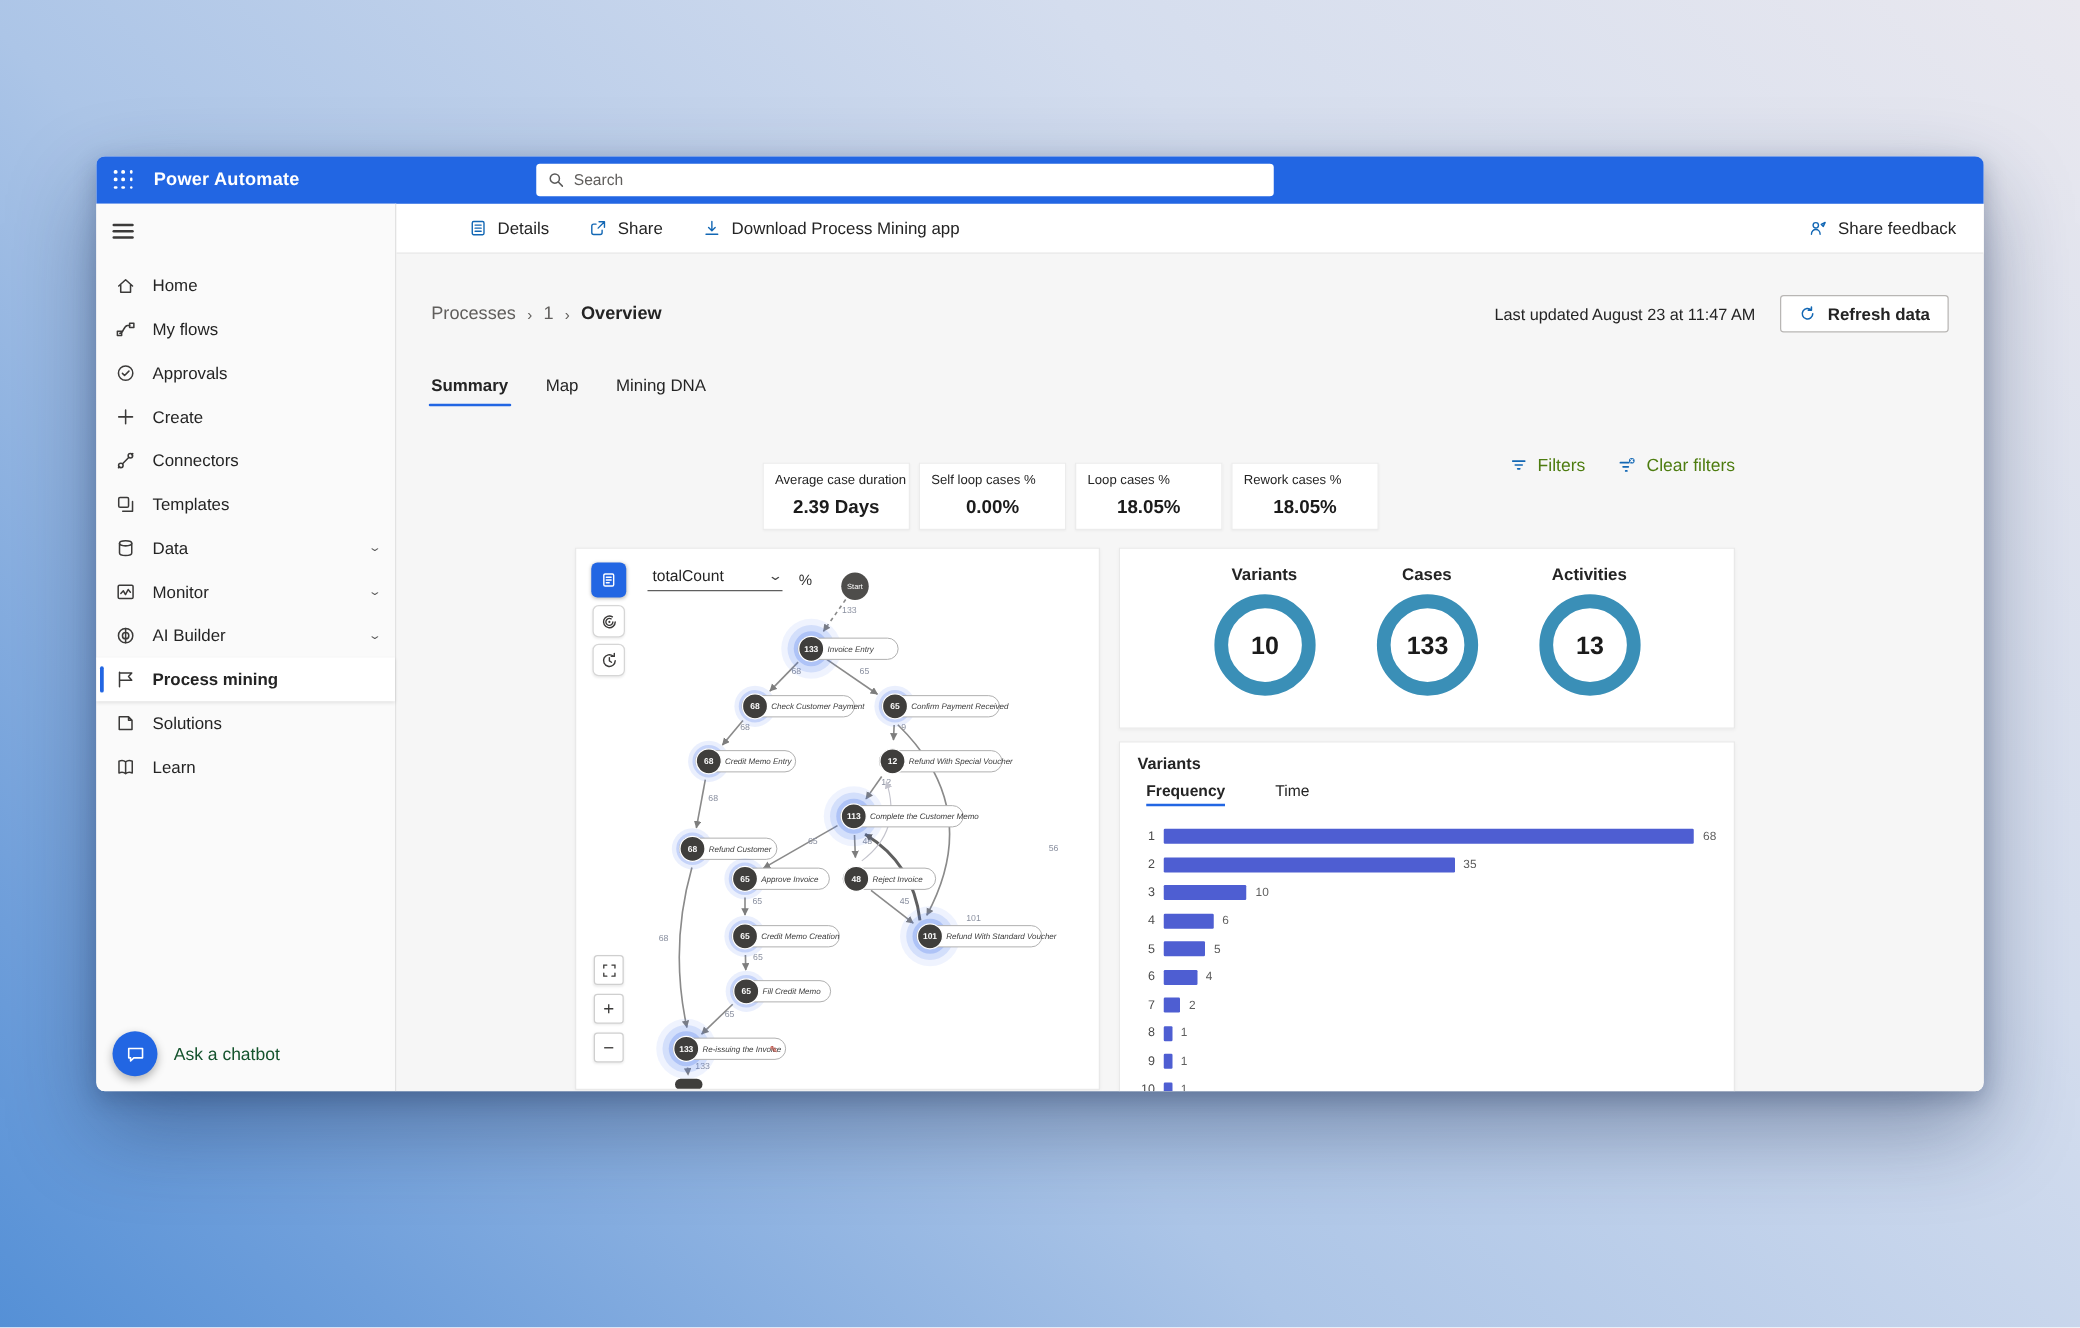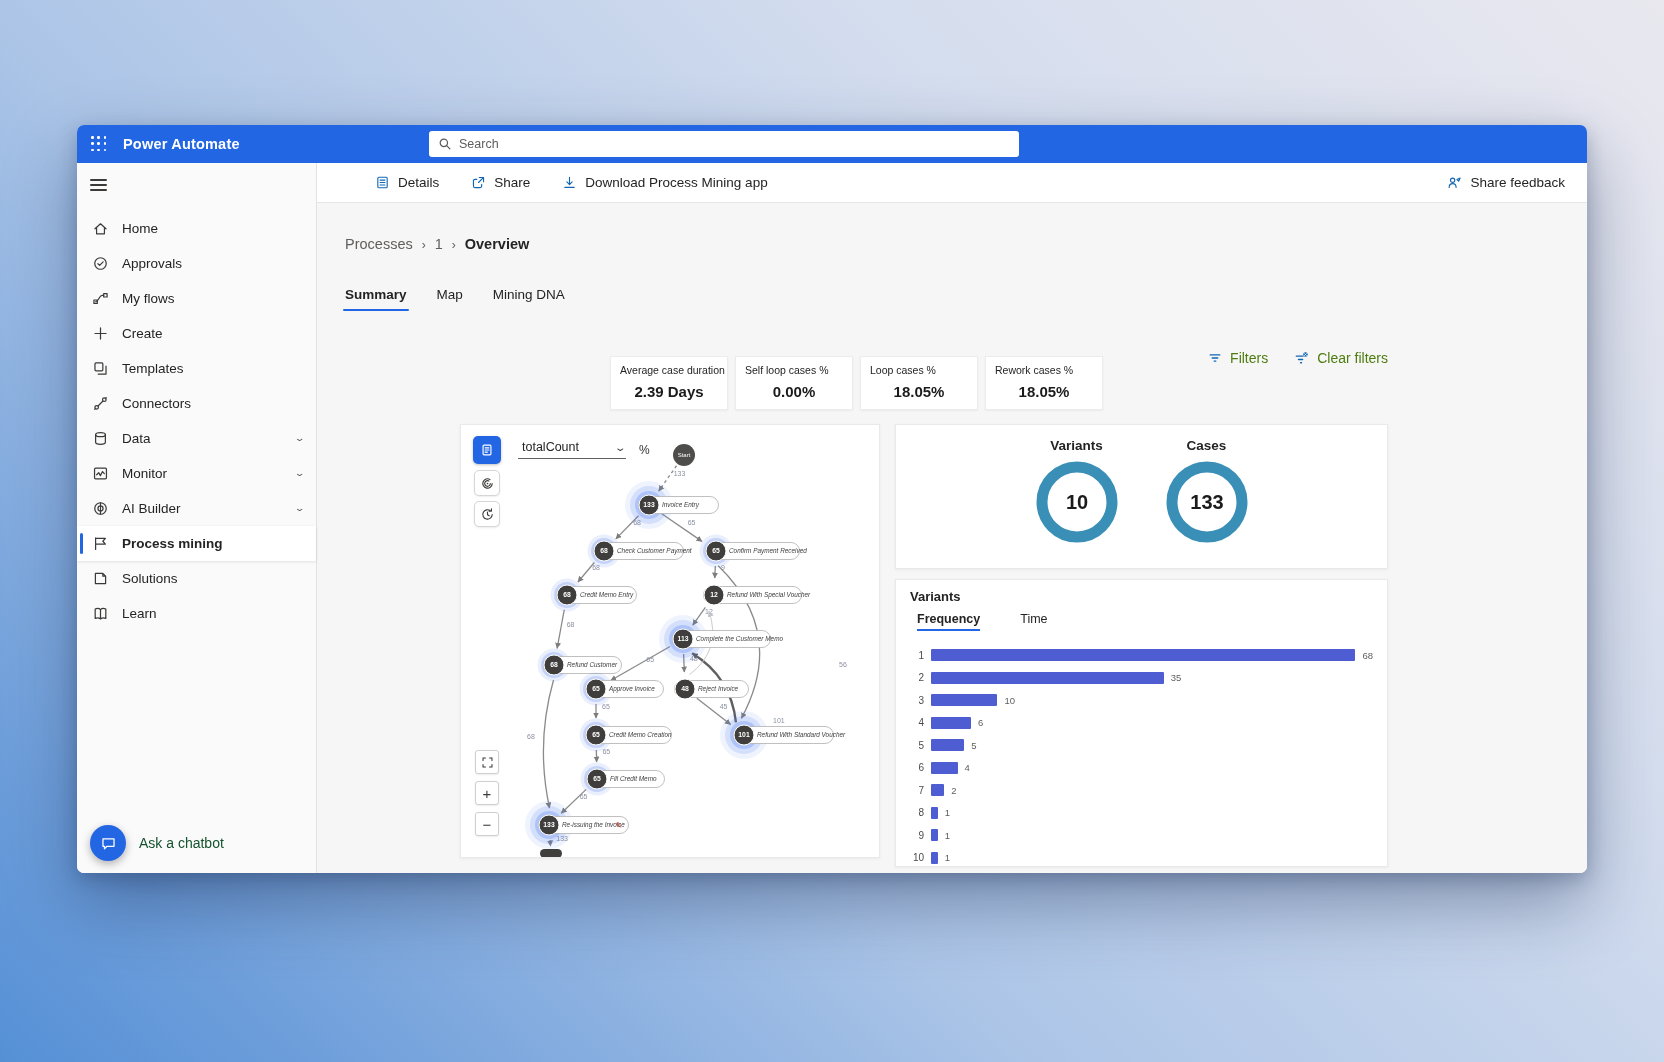--- a/index.html
+++ b/index.html
@@ -154,62 +154,62 @@
               <span class="ic">
                 <svg class="icon" width="17" height="17" viewBox="0 0 16 16" fill="none" stroke="currentColor" stroke-width="1.15" stroke-linecap="round" stroke-linejoin="round">
                   <path d="M2.8 8.3 L8 3.6 L13.2 8.3 M4.3 7.3 V13 H11.7 V7.3"></path>
                 </svg>
               </span>
               <span>Home</span>
             </div>
             <div class="nav-item">
               <span class="ic">
                 <svg class="icon" width="17" height="17" viewBox="0 0 16 16" fill="none" stroke="currentColor" stroke-width="1.15" stroke-linecap="round" stroke-linejoin="round">
-                  <circle cx="8" cy="8" r="5.4"></circle>
-                  <path d="M5.6 8.2 L7.2 9.8 L10.5 6.5"></path>
-                </svg>
-              </span>
-              <span>Approvals</span>
-            </div>
-            <div class="nav-item">
-              <span class="ic">
-                <svg class="icon" width="17" height="17" viewBox="0 0 16 16" fill="none" stroke="currentColor" stroke-width="1.15" stroke-linecap="round" stroke-linejoin="round">
                   <path d="M3.6 11 C6.5 11 6.5 5 9.4 5 H11"></path>
                   <rect x="11" y="3.4" width="3.2" height="3.2"></rect>
                   <rect x="1.8" y="9.4" width="3.2" height="3.2"></rect>
                 </svg>
               </span>
               <span>My flows</span>
             </div>
             <div class="nav-item">
               <span class="ic">
                 <svg class="icon" width="17" height="17" viewBox="0 0 16 16" fill="none" stroke="currentColor" stroke-width="1.15" stroke-linecap="round" stroke-linejoin="round">
+                  <circle cx="8" cy="8" r="5.4"></circle>
+                  <path d="M5.6 8.2 L7.2 9.8 L10.5 6.5"></path>
+                </svg>
+              </span>
+              <span>Approvals</span>
+            </div>
+            <div class="nav-item">
+              <span class="ic">
+                <svg class="icon" width="17" height="17" viewBox="0 0 16 16" fill="none" stroke="currentColor" stroke-width="1.15" stroke-linecap="round" stroke-linejoin="round">
                   <path d="M8 2.8 V13.2 M2.8 8 H13.2"></path>
                 </svg>
               </span>
               <span>Create</span>
-            </div>
-            <div class="nav-item">
-              <span class="ic">
-                <svg class="icon" width="17" height="17" viewBox="0 0 16 16" fill="none" stroke="currentColor" stroke-width="1.15" stroke-linecap="round" stroke-linejoin="round">
-                  <rect x="2.8" y="2.8" width="7.4" height="7.4" rx="1"></rect>
-                  <path d="M5.8 13.2 H13.2 V5.8"></path>
-                </svg>
-              </span>
-              <span>Templates</span>
             </div>
             <div class="nav-item">
               <span class="ic">
                 <svg class="icon" width="17" height="17" viewBox="0 0 16 16" fill="none" stroke="currentColor" stroke-width="1.15" stroke-linecap="round" stroke-linejoin="round">
                   <circle cx="4.4" cy="11.6" r="1.7"></circle>
                   <circle cx="11.6" cy="4.4" r="1.7"></circle>
                   <path d="M5.7 10.3 L10.3 5.7 M2.6 13.4 l.9 -.9 M12.5 3.5 l.9 -.9"></path>
                 </svg>
               </span>
               <span>Connectors</span>
+            </div>
+            <div class="nav-item">
+              <span class="ic">
+                <svg class="icon" width="17" height="17" viewBox="0 0 16 16" fill="none" stroke="currentColor" stroke-width="1.15" stroke-linecap="round" stroke-linejoin="round">
+                  <rect x="2.8" y="2.8" width="7.4" height="7.4" rx="1"></rect>
+                  <path d="M5.8 13.2 H13.2 V5.8"></path>
+                </svg>
+              </span>
+              <span>Templates</span>
             </div>
             <div class="nav-item">
               <span class="ic">
                 <svg class="icon" width="17" height="17" viewBox="0 0 16 16" fill="none" stroke="currentColor" stroke-width="1.15" stroke-linecap="round" stroke-linejoin="round">
                   <ellipse cx="8" cy="4.4" rx="4.6" ry="1.9"></ellipse>
                   <path d="M3.4 4.4 V11.6 C3.4 12.7 5.5 13.5 8 13.5 C10.5 13.5 12.6 12.7 12.6 11.6 V4.4"></path>
                 </svg>
               </span>
               <span>Data</span>
               <span class="chev">⌄</span>
@@ -310,20 +310,31 @@
 
         <div class="page">
           <div class="page-head">
             <div class="crumbs" id="breadcrumb">
                 <span class="link">Processes</span>
                 <span class="sep">›</span>
                 <span class="link">1</span>
                 <span class="sep">›</span>
                 <span class="cur">Overview</span>
               </div>
+            <div class="head-right">
+              <div class="updated">Last updated August 23 at 11:47 AM</div>
+              <div class="refresh-btn">
+                <span class="ic">
+                  <svg class="icon" width="14" height="14" viewBox="0 0 16 16" fill="none" stroke="currentColor" stroke-width="1.4" stroke-linecap="round" stroke-linejoin="round">
+                      <path d="M12.8 8 a4.8 4.8 0 1 1 -1.4 -3.4 M11.6 1.8 v2.9 h-2.9"></path>
+                    </svg>
+                </span>
+                <span>Refresh data</span>
+              </div>
+            </div>
           </div>
 
           <div class="tabs" id="tabs">
               <div class="tab active">Summary</div>
               <div class="tab">Map</div>
               <div class="tab">Mining DNA</div>
             </div>
 
           <div class="band">
             <div class="kpis" id="kpi-row">
@@ -577,20 +588,29 @@
                   </div>
                   <div class="stat">
                     <div class="t">Cases</div>
                     <div>
                       <svg class="icon" width="86" height="86" viewBox="0 0 86 86" style="margin:0 auto">
                         <circle cx="43" cy="43" r="35" fill="#fff" stroke="#3a8fb7" stroke-width="11"></circle>
                         <text x="43" y="50" text-anchor="middle" font-size="20" font-weight="600" fill="#1b1b1b" font-family="Liberation Sans, sans-serif">133</text>
                       </svg>
                     </div>
                   </div>
+                  <div class="stat">
+                    <div class="t">Activities</div>
+                    <div>
+                      <svg class="icon" width="86" height="86" viewBox="0 0 86 86" style="margin:0 auto">
+                        <circle cx="43" cy="43" r="35" fill="#fff" stroke="#3a8fb7" stroke-width="11"></circle>
+                        <text x="43" y="50" text-anchor="middle" font-size="20" font-weight="600" fill="#1b1b1b" font-family="Liberation Sans, sans-serif">13</text>
+                      </svg>
+                    </div>
+                  </div>
                 </div>
               <div class="variants-panel">
                 <div class="v-title">Variants</div>
                 <div class="v-tabs" id="v-tabs">
                     <div class="v-tab active">Frequency</div>
                     <div class="v-tab">Time</div>
                   </div>
                 <div class="v-chart" id="v-chart">
                     <div class="v-row">
                       <div class="v-num">1</div>

